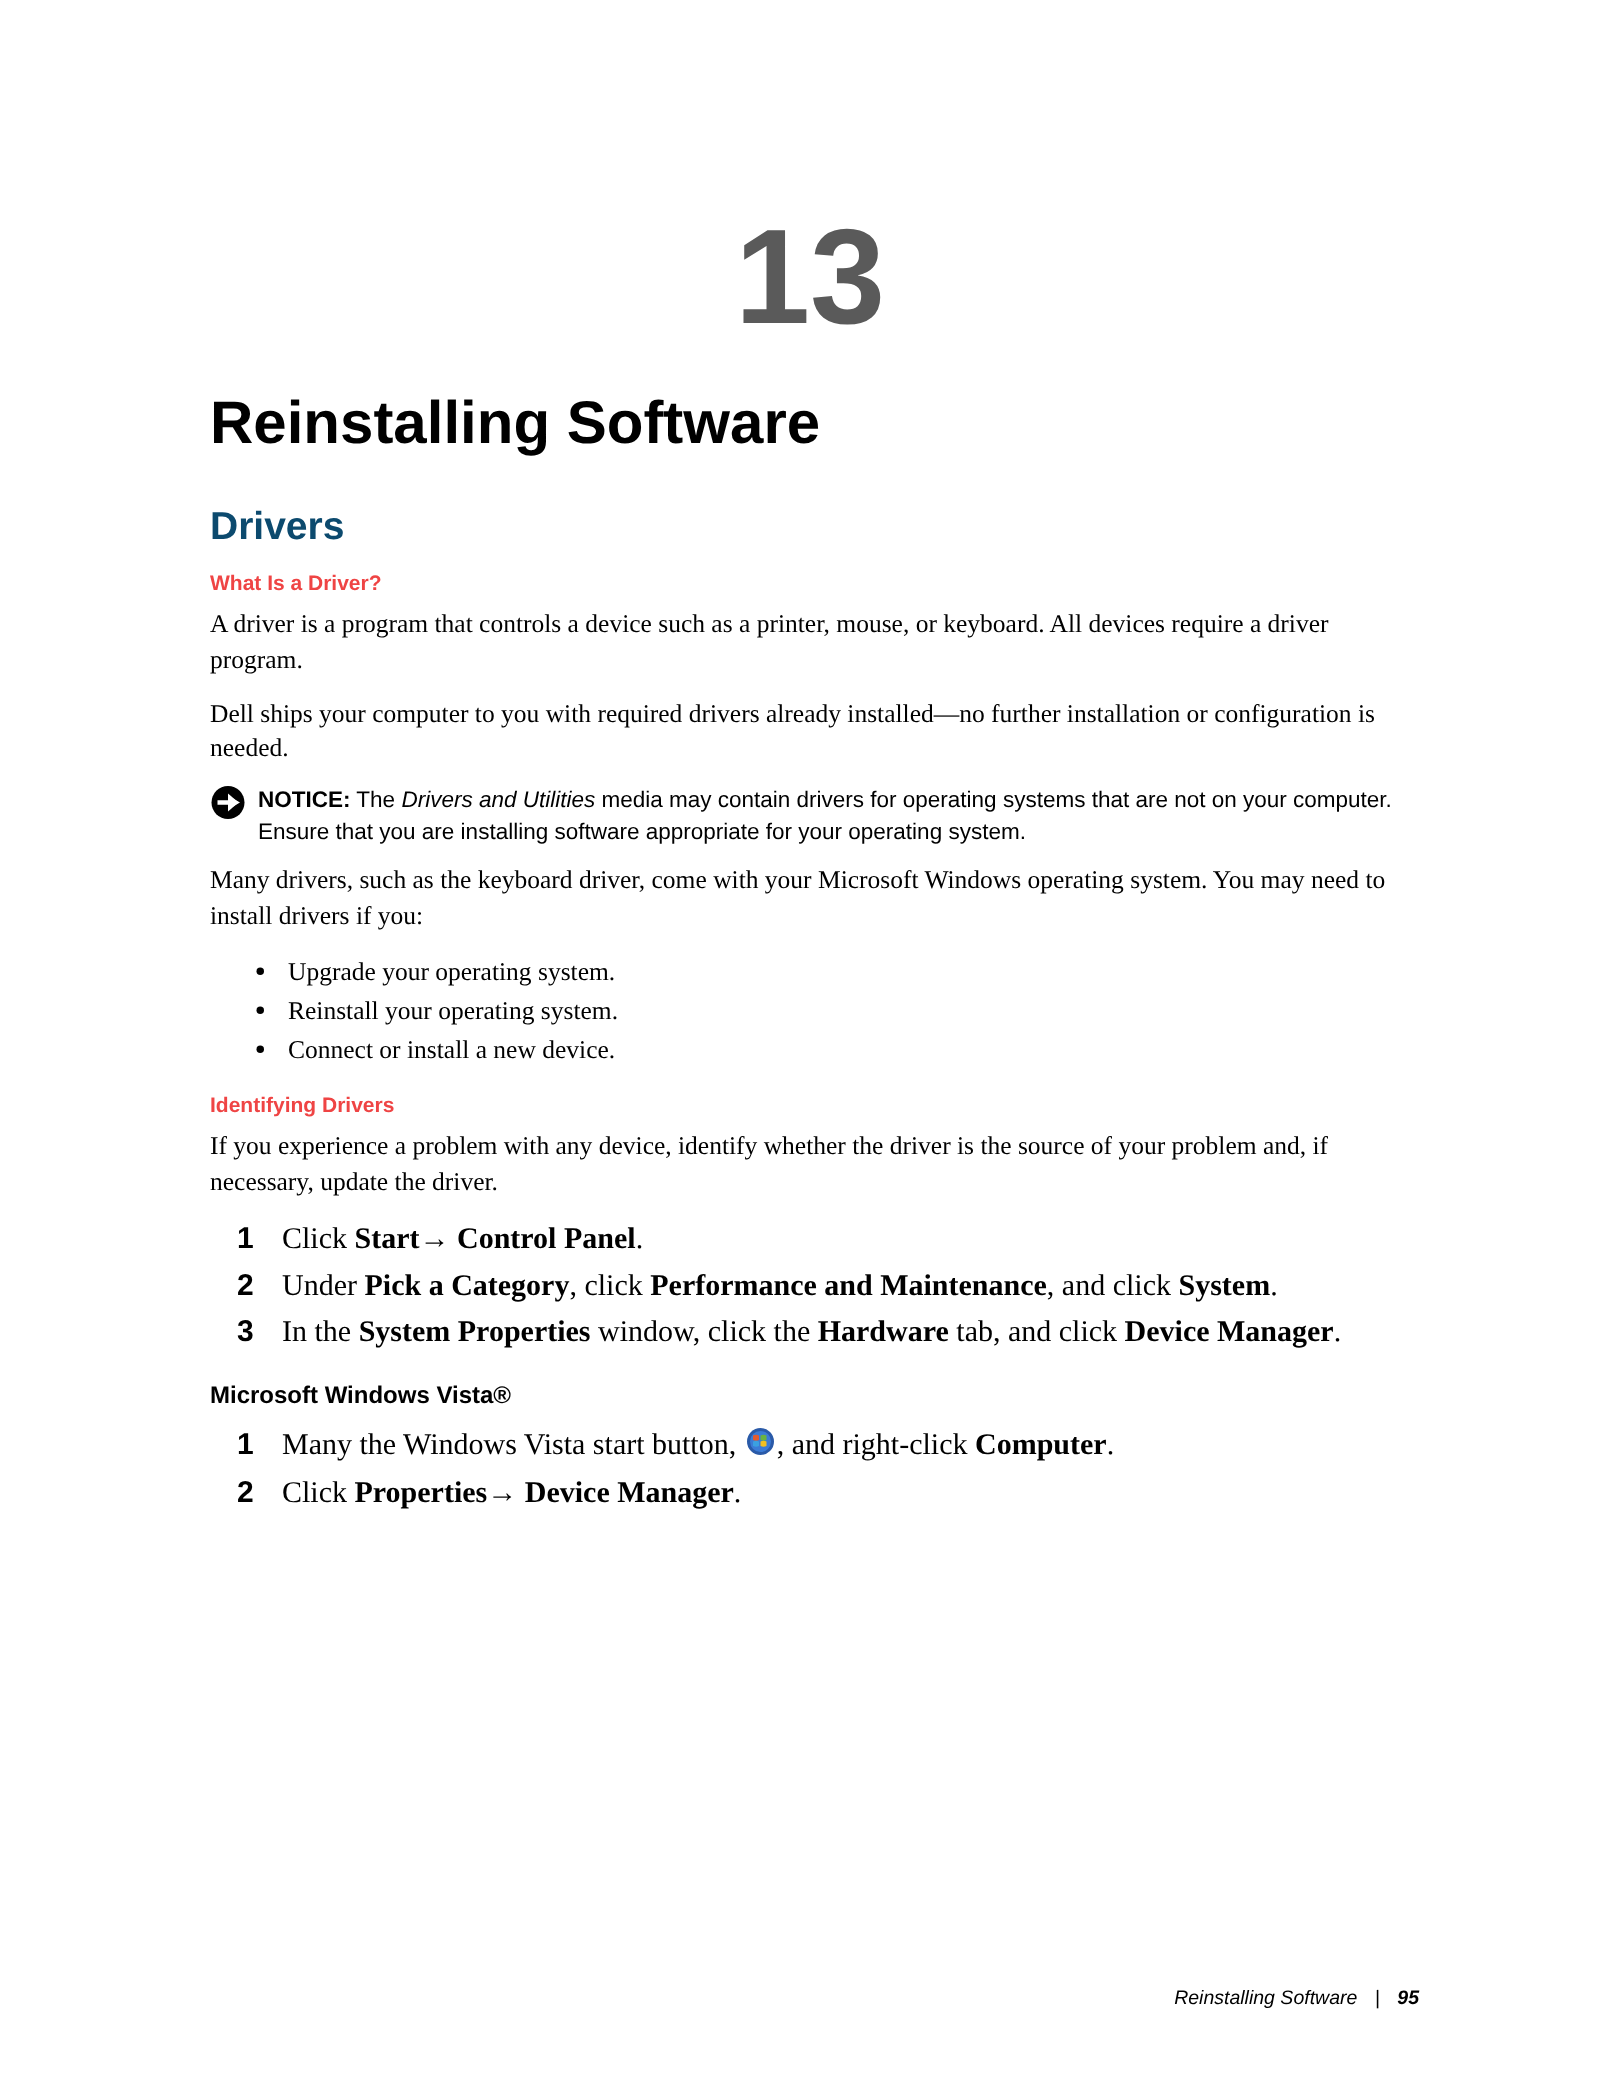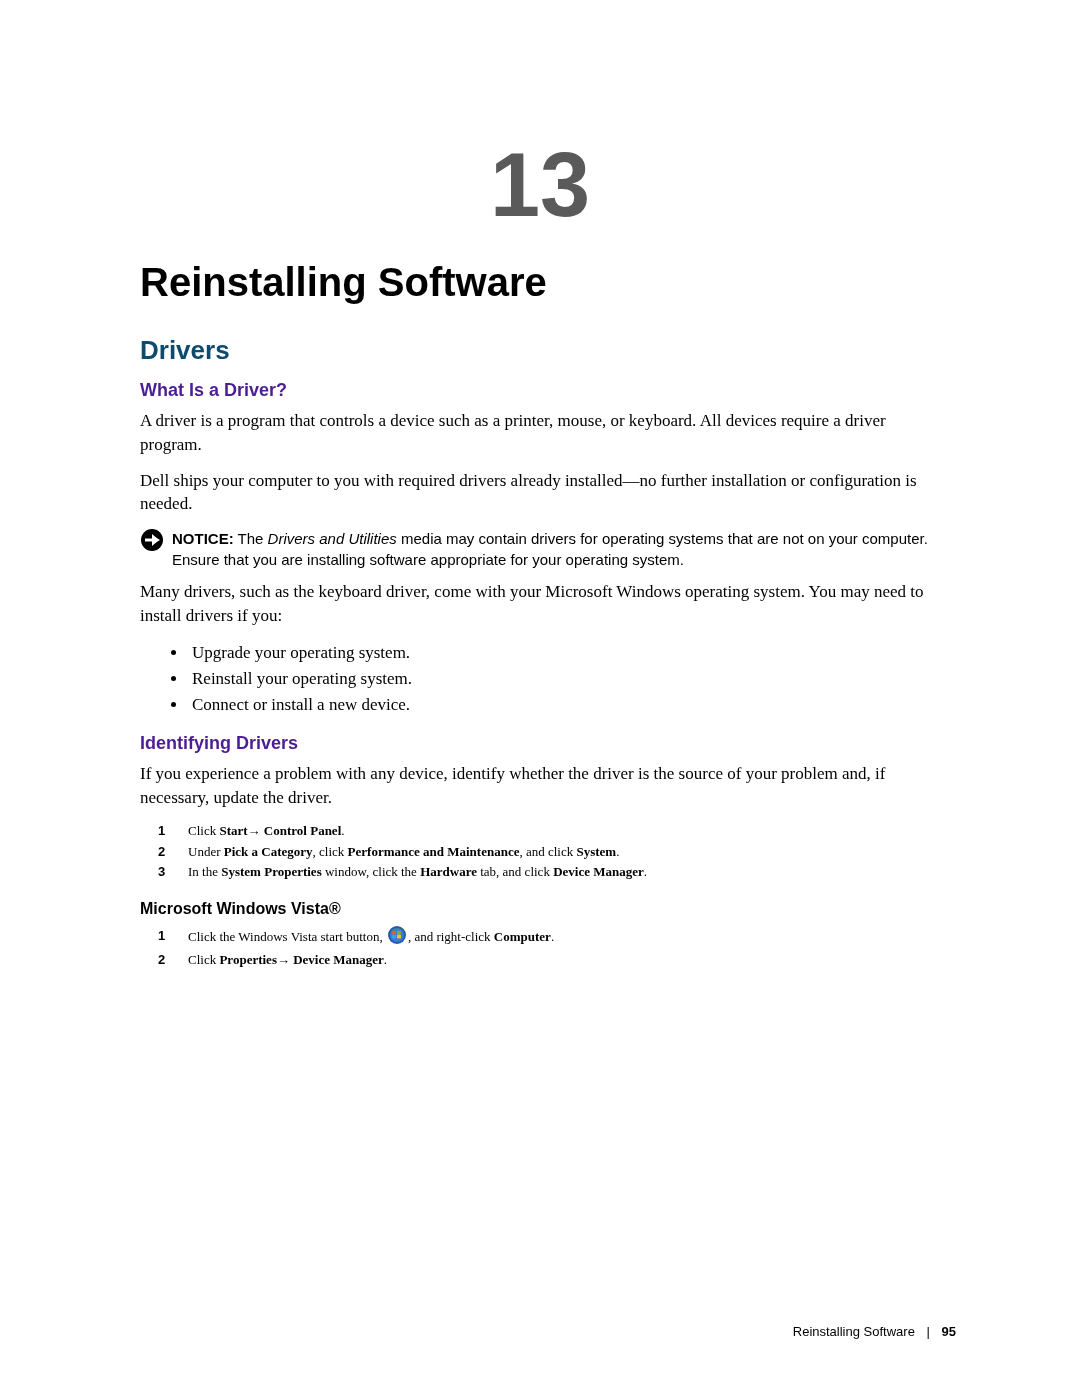--- a/index.html
+++ b/index.html
@@ -36,23 +36,23 @@
   }
   .section-title {
     font-family: Arial, Helvetica, sans-serif;
     font-size: 26px;
     font-weight: bold;
     color: #0c4a6e;
     margin: 0 0 14px 0;
   }
   .subsection-title {
     font-family: Arial, Helvetica, sans-serif;
-    font-size: 18px;
-    font-weight: bold;
-    color: #4c1d95;
+    font-size: 14px;
+    font-weight: bold;
+    color: #ef4444;
     margin: 0 0 8px 0;
   }
   .sub-subsection-title {
     font-family: Arial, Helvetica, sans-serif;
     font-size: 16px;
     font-weight: bold;
     color: #000000;
     margin: 18px 0 8px 0;
   }
   p.body-text {
@@ -93,41 +93,42 @@
     padding-left: 4px;
   }
   ol.numbered-list {
     margin: 0 0 14px 0;
     padding: 0;
     list-style: none;
     counter-reset: step;
   }
   ol.numbered-list li {
     font-family: Georgia, 'Times New Roman', serif;
-    font-size: 13px;
+    font-size: 20px;
     line-height: 1.55;
     counter-increment: step;
     position: relative;
     padding-left: 48px;
   }
   ol.numbered-list li::before {
     content: counter(step);
     font-family: Arial, Helvetica, sans-serif;
     font-weight: bold;
     position: absolute;
     left: 18px;
     top: 0;
   }
   .bold-inline { font-weight: bold; }
   .footer {
     position: absolute;
     bottom: 58px;
-    right: 124px;
+    right: 134px;
     font-family: Arial, Helvetica, sans-serif;
     font-size: 13px;
+    font-style: italic;
   }
   .footer-sep {
     margin: 0 8px;
   }
   .footer-page {
     font-weight: bold;
   }
   .vista-icon {
     display: inline-block;
     vertical-align: middle;
@@ -179,21 +180,21 @@
       <span>Under </span><span class="bold-inline">Pick a Category</span><span>, click </span><span class="bold-inline">Performance and Maintenance</span><span>, and click </span><span class="bold-inline">System</span><span>.</span>
     </li>
     <li>
       <span>In the </span><span class="bold-inline">System Properties</span><span> window, click the </span><span class="bold-inline">Hardware</span><span> tab, and click </span><span class="bold-inline">Device Manager</span><span>.</span>
     </li>
   </ol>
 
   <h4 class="sub-subsection-title">Microsoft Windows Vista®</h4>
   <ol class="numbered-list">
     <li>
-      <span>Click the Windows Vista start button, </span><span class="vista-icon"><svg width="18" height="18" viewBox="0 0 18 18">
+      <span>Many the Windows Vista start button, </span><span class="vista-icon"><svg width="18" height="18" viewBox="0 0 18 18">
             <circle cx="9" cy="9" r="9" fill="#2a5aa8"></circle>
             <circle cx="9" cy="9" r="7" fill="#3b7bd6"></circle>
             <path d="M4 5 Q6 4 8 5 L8 8 Q6 9 4 8 Z" fill="#e35b2f"></path>
             <path d="M9 5 Q11 4 13 5 L13 8 Q11 9 9 8 Z" fill="#6cb33f"></path>
             <path d="M4 9 Q6 8 8 9 L8 12 Q6 13 4 12 Z" fill="#3ba0e0"></path>
             <path d="M9 9 Q11 8 13 9 L13 12 Q11 13 9 12 Z" fill="#f4c020"></path>
           </svg></span><span>, and right-click </span><span class="bold-inline">Computer</span><span>.</span>
     </li>
     <li>
       <span>Click </span><span class="bold-inline">Properties</span><span>→ </span><span class="bold-inline">Device Manager</span><span>.</span>

